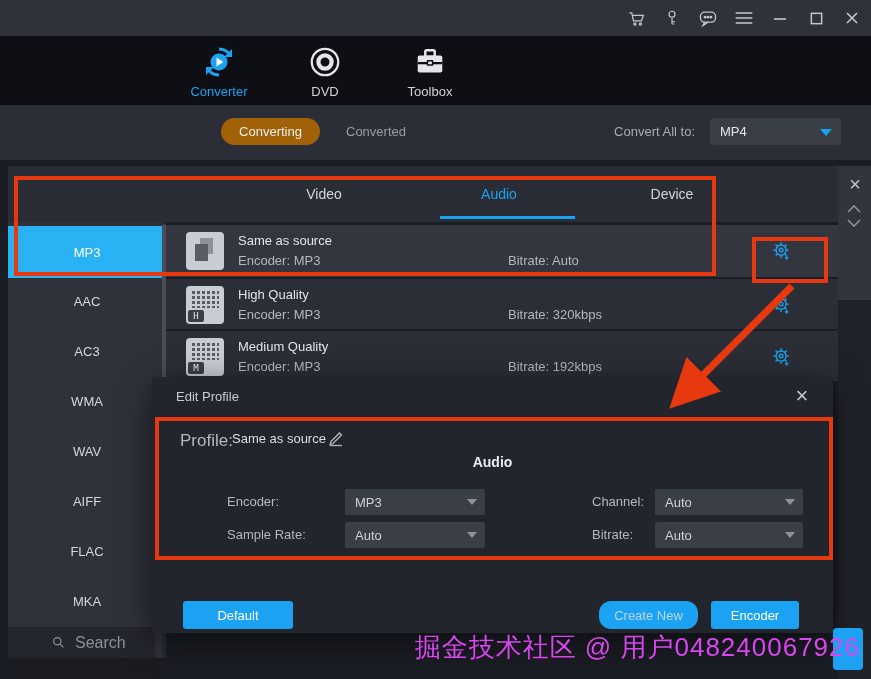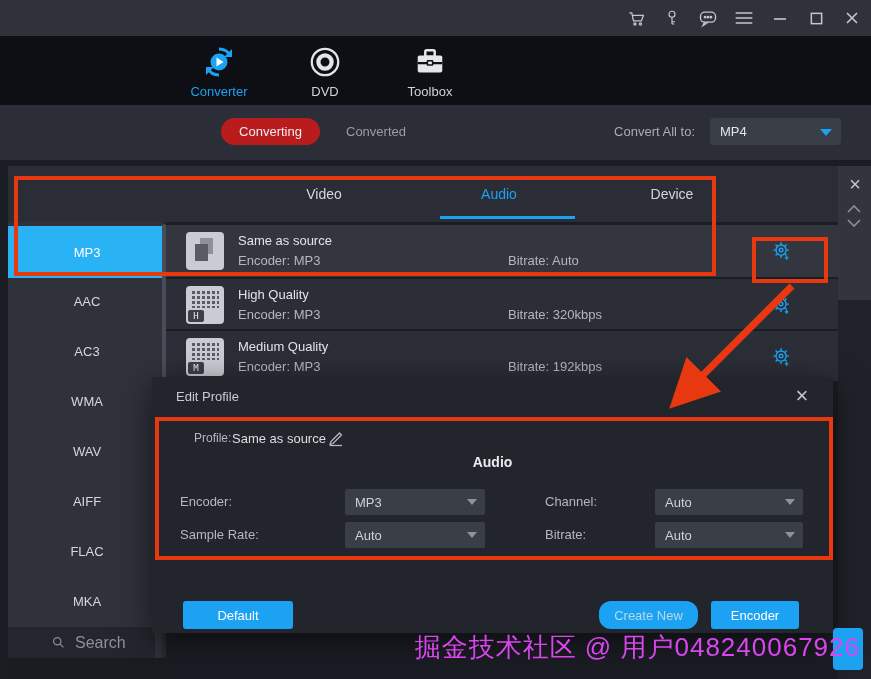--- a/index.html
+++ b/index.html
@@ -20,21 +20,21 @@
   .nav { left:0; top:36px; width:871px; height:69px; background:#0d0f15; }
   .nav-item { position:absolute; top:8px; width:110px; text-align:center; }
   .nav-icon { height:36px; display:flex; align-items:center; justify-content:center; }
   .nav-label { margin-top:4px; font-size:13px; color:#cfd2d8; }
   .nav-item.active .nav-label { color:#1ba2f2; }
   .nav-underline { position:absolute; left:12px; right:12px; bottom:-10px; height:3px; background:#1ba2f2; }
 
   
   .subbar { left:0; top:105px; width:871px; height:55px; background:#2b2e36; }
   .pill { position:absolute; left:221px; top:13px; width:99px; height:27px; border-radius:14px;
-          background:#b91c1c; color:#eceef1; font-size:13px; display:flex; align-items:center; justify-content:center; }
+          background:#a16207; color:#eceef1; font-size:13px; display:flex; align-items:center; justify-content:center; }
   .converted { position:absolute; left:346px; top:13px; height:27px; display:flex; align-items:center;
                color:#9a9da6; font-size:13px; }
   .convert-all-label { position:absolute; right:176px; top:13px; height:27px; display:flex; align-items:center;
                        color:#a9acb4; font-size:13px; }
   .convert-all-dd { position:absolute; left:710px; top:13px; width:131px; height:27px; background:#3a3e47;
                     border-radius:4px; color:#e3e5e9; font-size:13px; display:flex; align-items:center; padding:0 10px; }
   .dd-caret-blue { position:absolute; right:9px; top:11px; width:0; height:0;
                    border-left:6px solid transparent; border-right:6px solid transparent; border-top:7px solid #1ba2f2; }
 
   
@@ -78,26 +78,26 @@
                background-size:5px 5px; }
   .copy-a { position:absolute; left:14px; top:6px; width:13px; height:16px; background:#8e9199; }
   .copy-b { position:absolute; left:9px; top:12px; width:13px; height:17px; background:#595c64; }
 
   
   .dialog { left:152px; top:377px; width:681px; height:256px; background:#23252c;
             box-shadow:0 8px 30px rgba(0,0,0,.55); }
   .dlg-title { position:absolute; left:24px; top:12px; font-size:13px; color:#c9ccd2; }
   .dlg-close { position:absolute; right:18px; top:6px; width:26px; height:26px; color:#c4c7cd; font-size:22px;
                display:flex; align-items:center; justify-content:center; font-weight:300; }
-  .dlg-profile-label { position:absolute; left:42px; top:54px; font-size:12px; color:#b4b7bd; }
+  .dlg-profile-label { position:absolute; left:28px; top:54px; font-size:17px; color:#b4b7bd; }
   .dlg-profile-value { position:absolute; left:80px; top:54px; font-size:13px; color:#dcdee2; }
   .dlg-edit-icon { position:absolute; left:175px; top:52px; width:18px; height:18px; }
   .dlg-section { position:absolute; left:0; top:77px; width:681px; text-align:center; font-size:14px;
                  font-weight:bold; color:#e8eaee; }
-  .fld-label { position:absolute; font-size:13px; color:#b4b7bd; }
+  .fld-label { position:absolute; font-size:13px; color:#b4b7bd;margin-left:47px; }
   .fld-dd { position:absolute; width:140px; height:26px; background:#3a3e47; border-radius:2px;
             color:#cfd2d8; font-size:13px; display:flex; align-items:center; padding:0 10px; }
   .dd-caret-gray { position:absolute; right:8px; top:10px; width:0; height:0;
                    border-left:5px solid transparent; border-right:5px solid transparent; border-top:6px solid #8d929c; }
   .btn { position:absolute; height:28px; border-radius:3px; background:#1ba2f2; color:#fff; font-size:13px;
          display:flex; align-items:center; justify-content:center; }
   .btn.dim { color:#b9d8ea;border-radius:12px; }
 
   
   .anno { border:4px solid #e8380f; z-index:40; pointer-events:none; }

